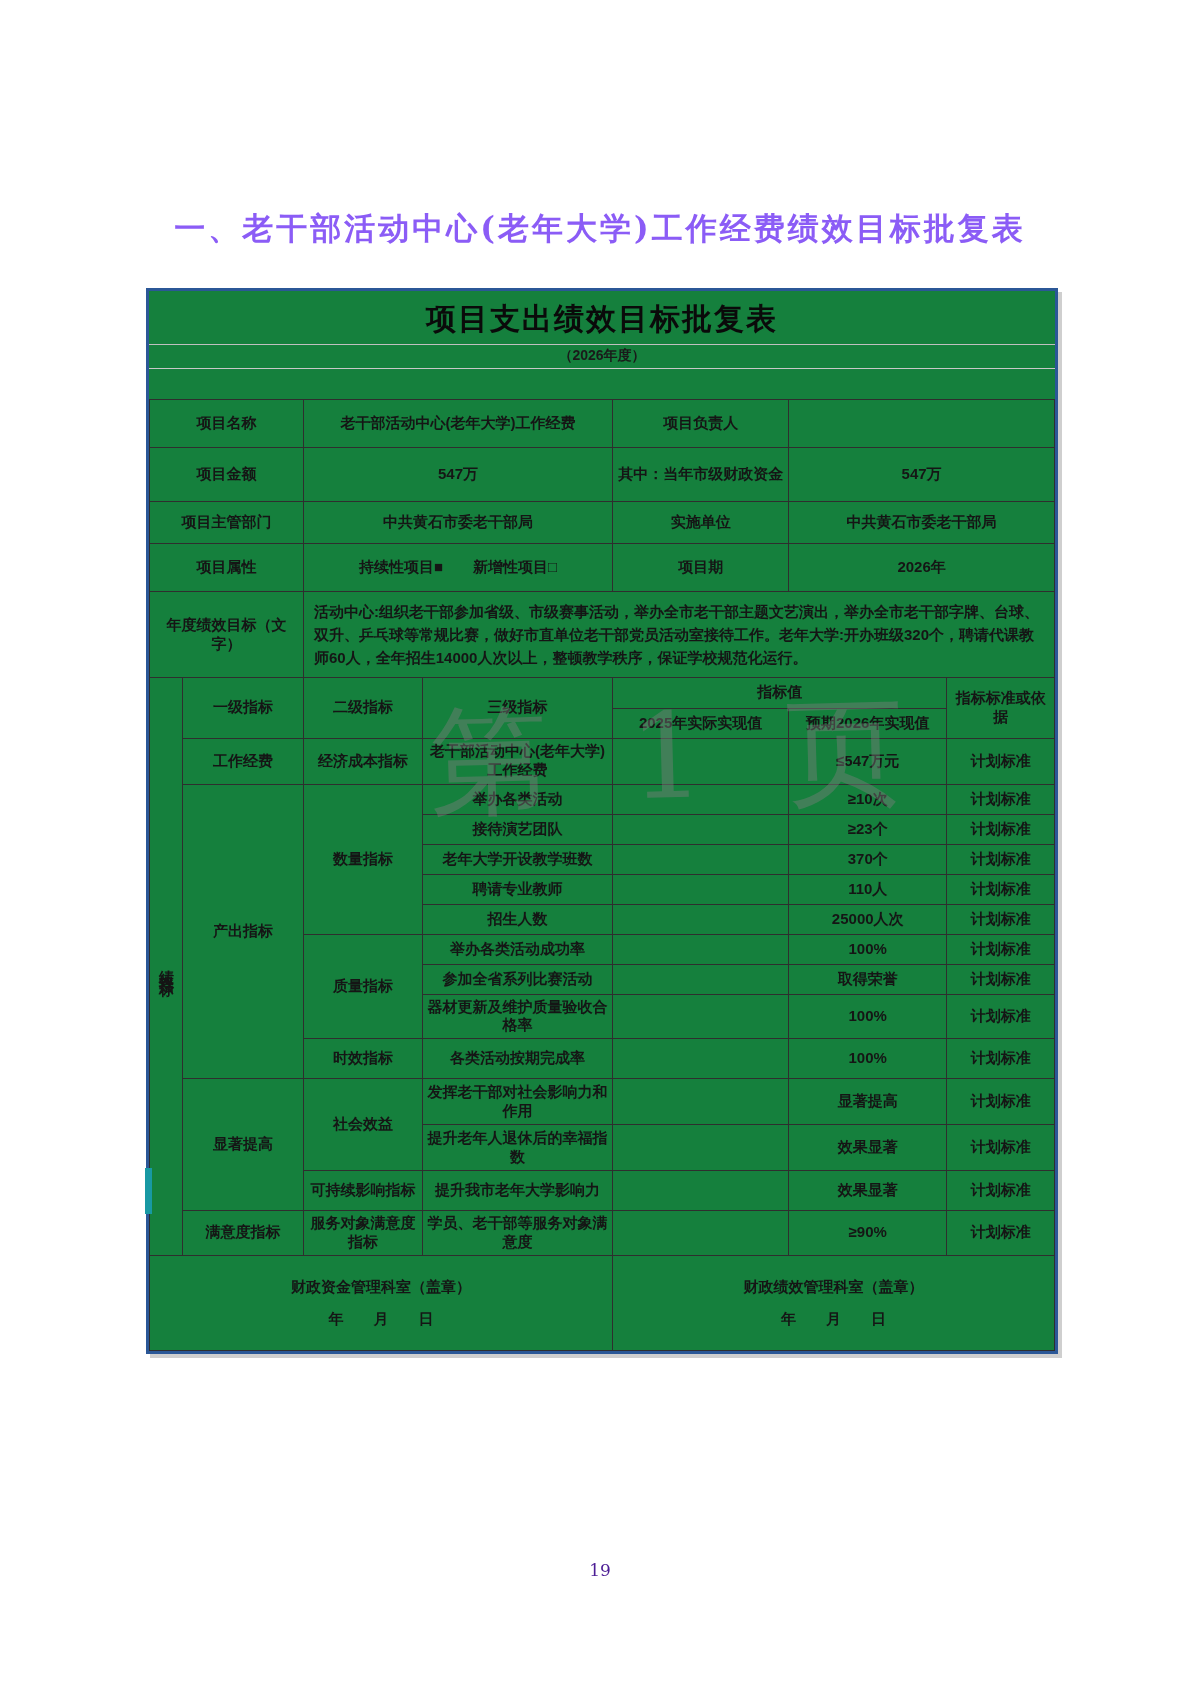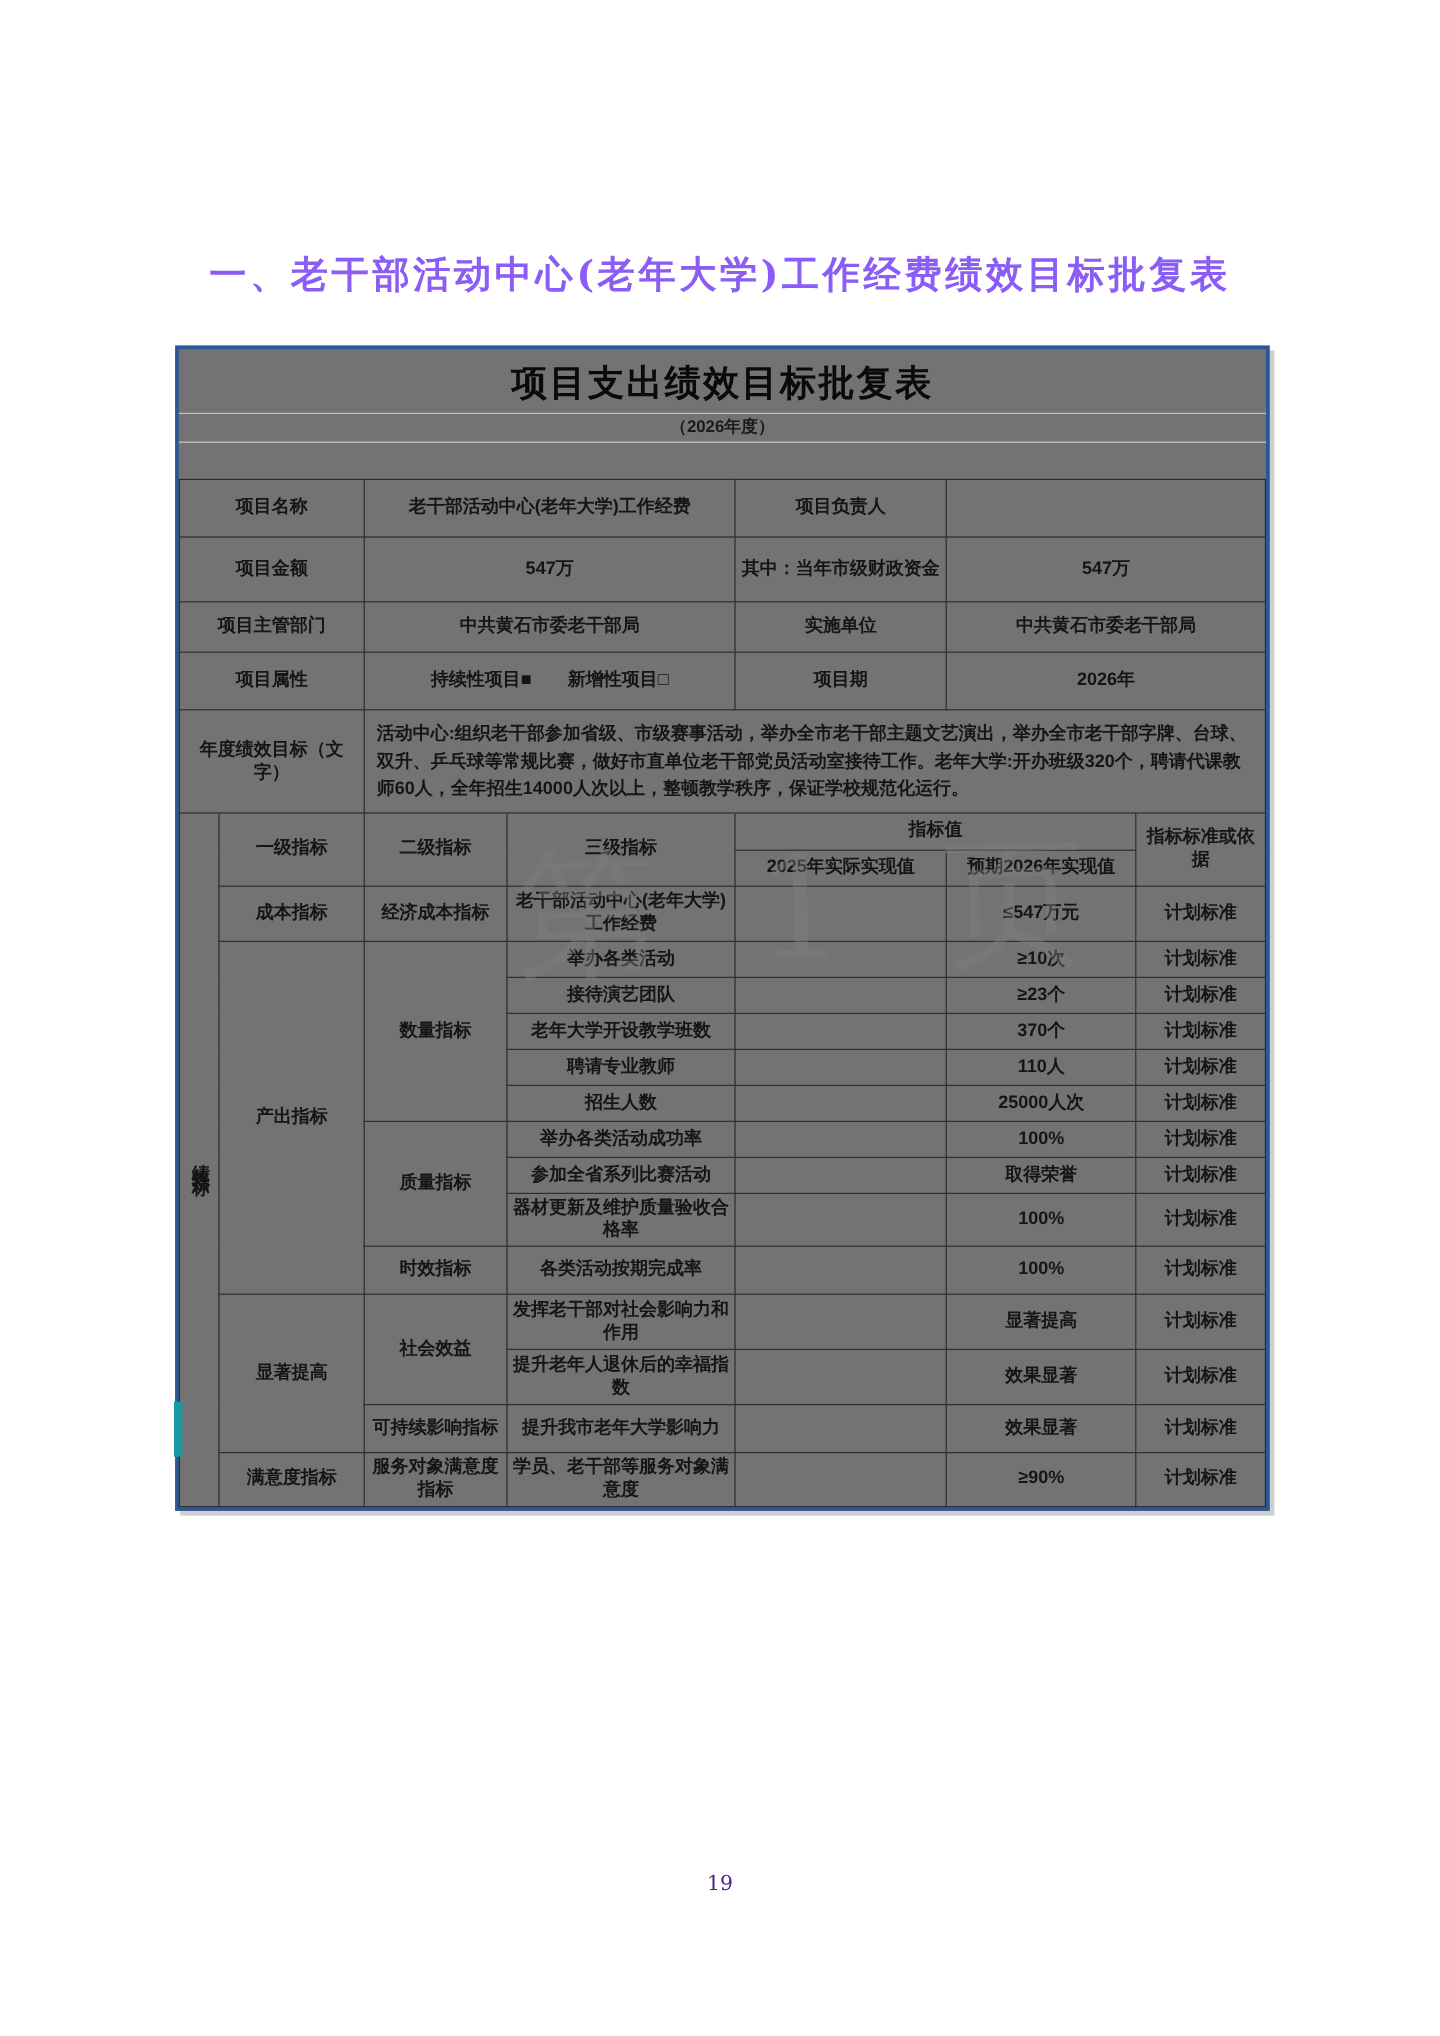--- a/index.html
+++ b/index.html
@@ -7,21 +7,21 @@
     width:1200px;height:1697px;position:relative;background:#ffffff;
     font-family:"Liberation Sans",sans-serif;color:#1a1a1a;
   }
   .page-heading{
     position:absolute;left:0;top:208px;width:100%;text-align:center;
     font-family:"DejaVu Serif",serif;font-size:31px;font-weight:600;
     letter-spacing:3px;color:#8b5cf6;
   }
   .doc-table{
     position:absolute;left:146px;top:288px;width:912px;
-    border:3px solid #2b5797;background:#737373;
+    border:3px solid #2b5797;background:#15803d;
     box-shadow:4px 4px 0 #cfcfcf;box-sizing:border-box;
   }
   .tbl-title{
     text-align:center;font-size:30px;font-weight:700;letter-spacing:2px;
     padding:8px 0 4px 0;border-bottom:1px solid #c0c0c0;color:#0a0a0a;
   }
   .tbl-subtitle{
     text-align:center;font-size:14px;font-weight:700;padding:2px 0 3px 0;
     border-bottom:1px solid #c8c8c8;
   }
@@ -129,21 +129,21 @@
       <td rowspan="2">三级指标</td>
       <td colspan="2">指标值</td>
       <td rowspan="2">指标标准或依据</td>
     </tr>
     <tr style="height:30px;">
       <td>2025年实际实现值</td>
       <td>预期2026年实现值</td>
     </tr>
 
     <tr class="h-lg">
-      <td>成本指标</td>
+      <td>工作经费</td>
       <td>经济成本指标</td>
       <td>老干部活动中心(老年大学)工作经费</td>
       <td></td>
       <td>≤547万元</td>
       <td>计划标准</td>
     </tr>
     <tr class="h-sm">
       <td rowspan="9">产出指标</td>
       <td rowspan="5">数量指标</td>
       <td>举办各类活动</td>
@@ -226,18 +226,40 @@
       <td>满意度指标</td>
       <td>服务对象满意度指标</td>
       <td>学员、老干部等服务对象满意度</td>
       <td></td>
       <td>≥90%</td>
       <td>计划标准</td>
     </tr>
   </tbody>
     </table>
 
+  <table class="footer-table no-top">
+    <colgroup>
+        <col style="width:460px">
+        <col style="width:439px">
+      </colgroup>
+    <tbody>
+        <tr>
+      <td>
+        <div class="footer-inner">
+          <div>财政资金管理科室（盖章）</div>
+          <div>年　　月　　日</div>
+        </div>
+      </td>
+      <td>
+        <div class="footer-inner">
+          <div>财政绩效管理科室（盖章）</div>
+          <div>年　　月　　日</div>
+        </div>
+      </td>
+    </tr>
+  </tbody>
+    </table>
 
 </div>
 
 <div class="watermark">第 1 页</div>
 <div class="teal-accent"></div>
 <div class="page-number">19</div>
 
 </body></html>

